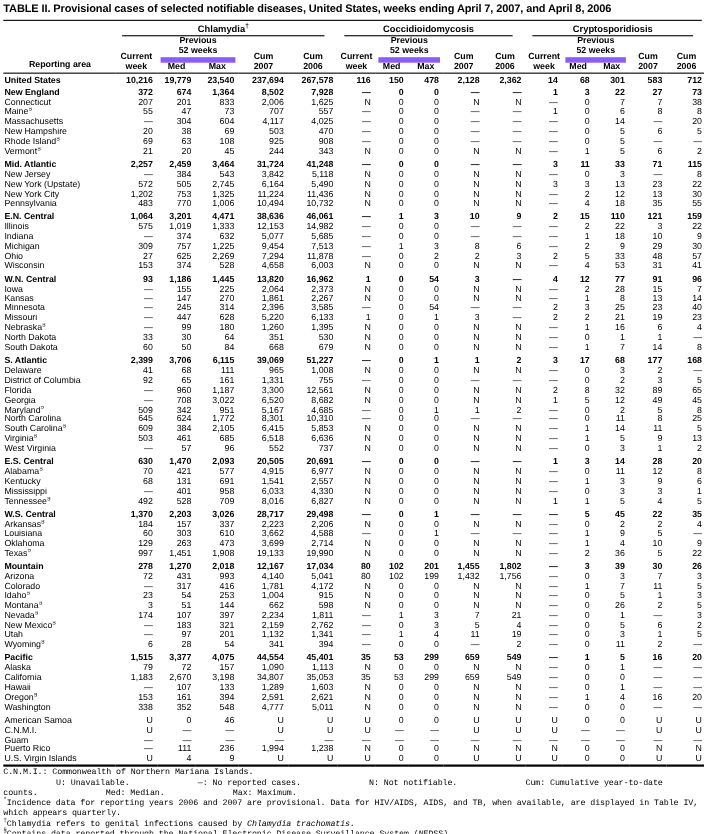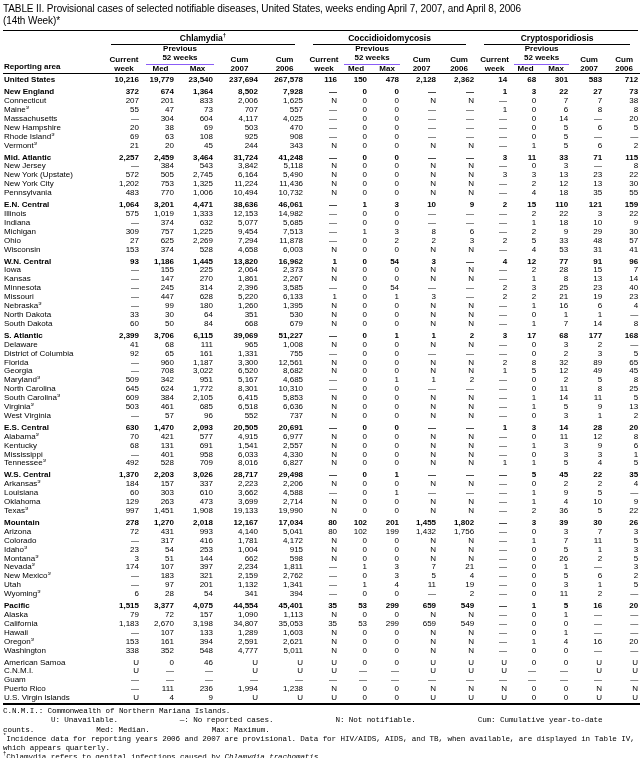--- a/index.html
+++ b/index.html
@@ -1,46 +1,45 @@
 <!DOCTYPE html>
 <html><head>
 <meta charset="utf-8">
 <style>
   html,body{margin:0;padding:0;background:#fff;color:#000;
     font-family:"Liberation Sans","DejaVu Sans",sans-serif;}
   .page{width:640px;height:758px;box-sizing:border-box;padding:3px 2px 0 3px;overflow:hidden;}
-  .title{font-size:10px;font-weight:normal;line-height:1.18;letter-spacing:-0.1px;}
+  .title{font-size:10px;font-weight:bold;line-height:1.18;letter-spacing:-0.1px;}
   .rule-full{border-top:1px solid #000;margin-top:3px;}
   table{border-collapse:collapse;table-layout:fixed;width:636px;}
   th{font-size:8px;font-weight:bold;padding:0;vertical-align:bottom;text-align:center;
      white-space:nowrap;line-height:1.1;}
-  th.area-h{text-align:left;vertical-align:bottom;padding-bottom:2px;padding-left:1px;font-size:8px;}
+  th.area-h{text-align:center;vertical-align:bottom;padding-bottom:2px;padding-left:1px;font-size:8px;}
   th.disease-h div{border-bottom:1px solid #000;padding:1px 0 1px 0;margin:2px 12px 0 6px;font-size:8.5px;}
-  th.u52 div{border-bottom:1px solid #8b5cf6;margin:0 3px;padding-bottom:1px;}
+  th.u52 div{border-bottom:5px solid #8b5cf6;margin:0 3px;padding-bottom:1px;}
   th.small{font-size:8px;}
   tbody{border-top:1px solid #000;border-bottom:2px solid #000;}
   tbody td{font-size:8px;line-height:8.9px;padding:0 4px 0 0;text-align:right;
      white-space:nowrap;overflow:hidden;}
   td.area{text-align:left;padding:0 0 0 1px;}
   tr.bold td{font-weight:bold;}
   tr.gap td{padding-top:3px;}
   tr.first td{padding-top:2px;margin-left:34px;}
   sup{font-size:6px;line-height:0;}
   .foot{font-size:7.6px;line-height:1.22;margin-top:2px;letter-spacing:-0.1px;font-family:Liberation Mono, monospace;}
   .foot .leg span{margin-right:14px;padding-left:48px;}
   .foot sup{font-size:5.5px;}
   .foot i{font-style:italic;}
 </style>
 </head>
 <body>
 <div class="page">
 
   <div class="title">
     <div>TABLE II. Provisional cases of selected notifiable diseases, United States, weeks ending April 7, 2007, and April 8, 2006</div>
-    <div>(14th Week)*</div>
   </div>
   <div class="rule-full"></div>
 
   <table>
     <colgroup>
       <col style="width:102px">
       <col style="width:38px">
         <col style="width:35px">
         <col style="width:39px">
         <col style="width:45px">

